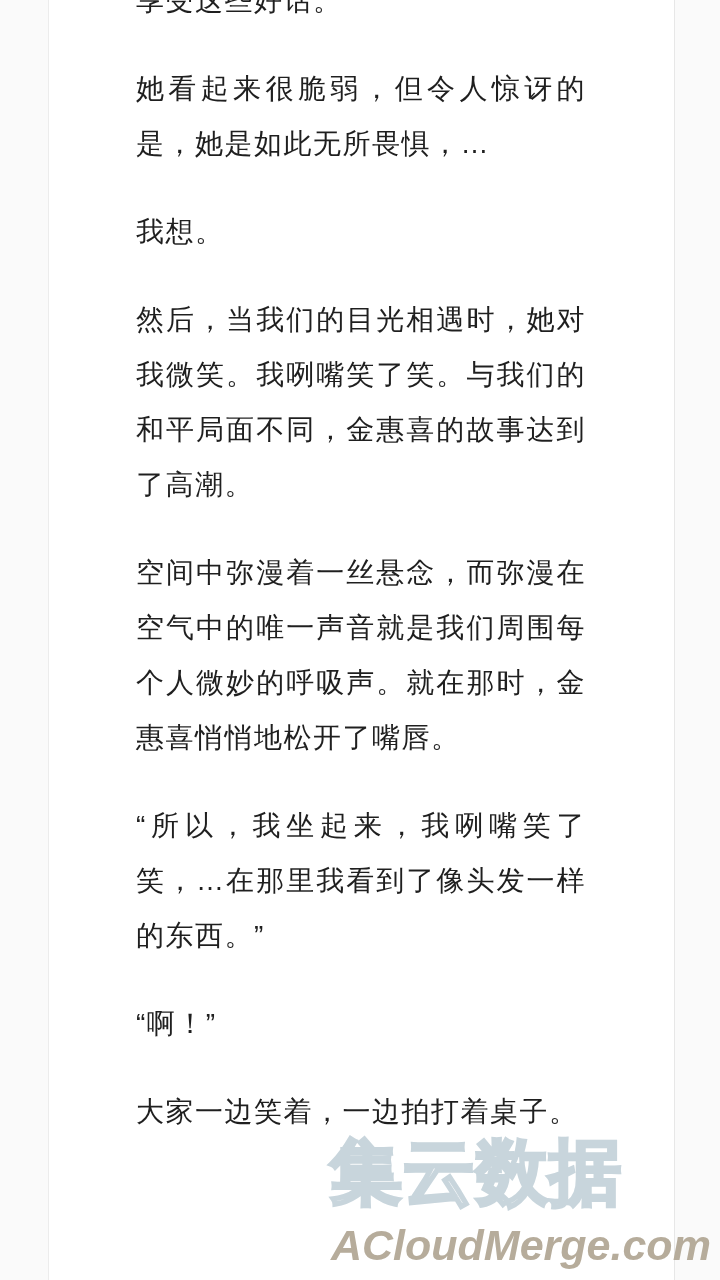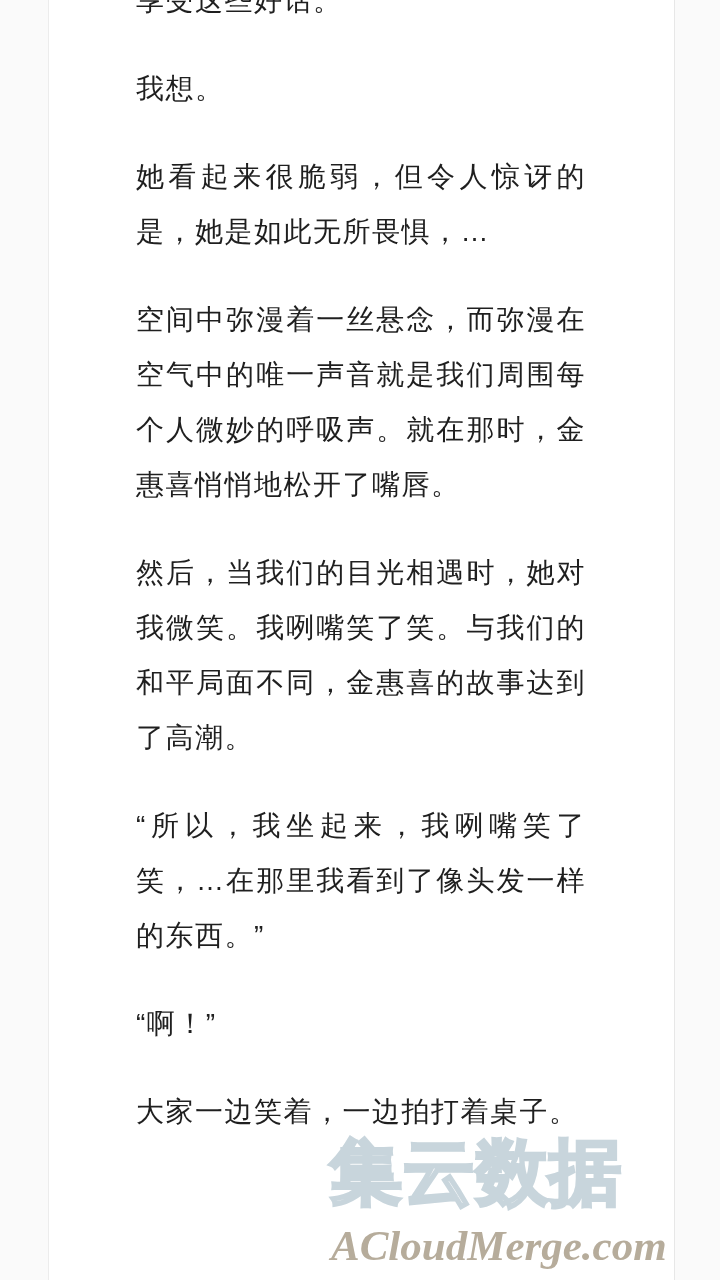--- a/index.html
+++ b/index.html
@@ -58,33 +58,32 @@
     position: absolute;
     left: 331px;
     top: 1224px;
     z-index: 2;
     font-size: 43px;
     font-weight: bold;
     font-style: italic;
     line-height: 1;
     color: #b6ac9b;
     white-space: nowrap;
-    font-family: Liberation Serif, serif;
   }
 </style>
 </head>
 <body>
 
 <div class="page-card">
   <div class="article">
       <p class="para">享受这些好话。</p>
+      <p class="para">她看起来很脆弱，但令人惊讶的是，她是如此无所畏惧，…</p>
       <p class="para">我想。</p>
-      <p class="para">她看起来很脆弱，但令人惊讶的是，她是如此无所畏惧，…</p>
+      <p class="para">然后，当我们的目光相遇时，她对我微笑。我咧嘴笑了笑。与我们的和平局面不同，金惠喜的故事达到了高潮。</p>
       <p class="para">空间中弥漫着一丝悬念，而弥漫在空气中的唯一声音就是我们周围每个人微妙的呼吸声。就在那时，金惠喜悄悄地松开了嘴唇。</p>
-      <p class="para">然后，当我们的目光相遇时，她对我微笑。我咧嘴笑了笑。与我们的和平局面不同，金惠喜的故事达到了高潮。</p>
       <p class="para">“所以，我坐起来，我咧嘴笑了笑，…在那里我看到了像头发一样的东西。”</p>
       <p class="para">“啊！”</p>
       <p class="para">大家一边笑着，一边拍打着桌子。</p>
     </div>
 </div>
 
 <div class="watermark-cjk">集云数据</div>
 
 <div class="watermark-latin">ACloudMerge.com</div>
 

